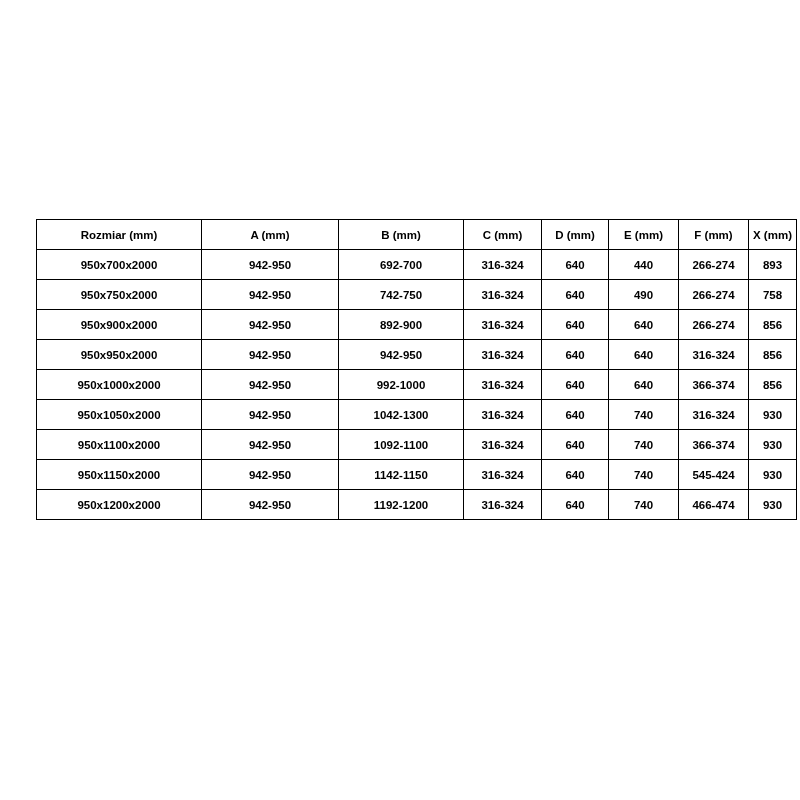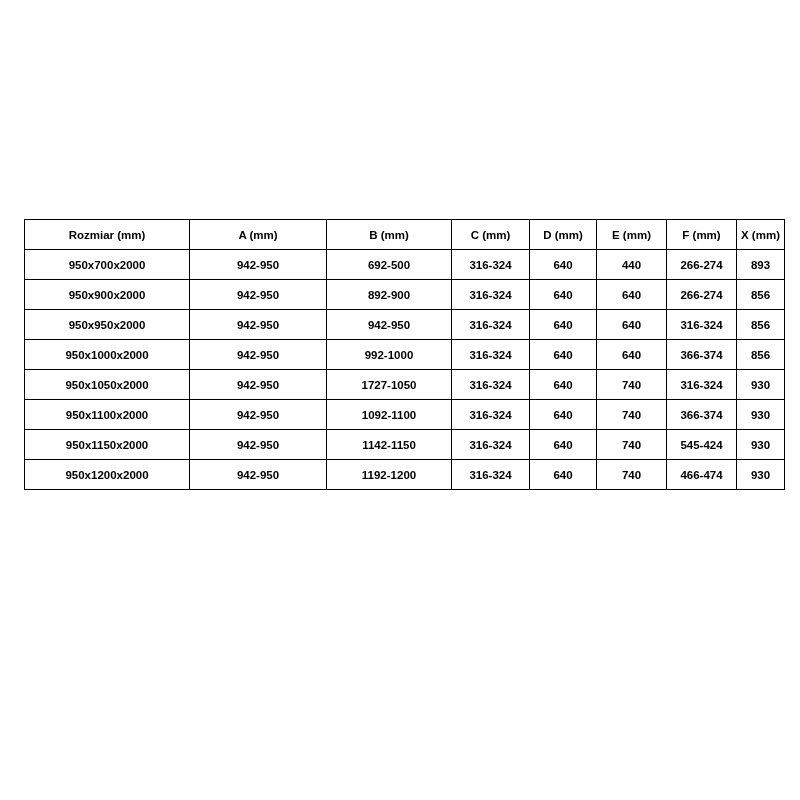--- a/index.html
+++ b/index.html
@@ -8,21 +8,21 @@
     background: #ffffff;
   }
   body {
     width: 800px;
     height: 800px;
     font-family: "Liberation Sans", sans-serif;
     position: relative;
   }
   .table-wrap {
     position: absolute;
-    left: 24px;
+    left: 36px;
     top: 219px;
     width: 760px;
   }
   table.spec-table {
     border-collapse: collapse;
     width: 760px;
     table-layout: fixed;
   }
   table.spec-table th,
   table.spec-table td {
@@ -75,26 +75,36 @@
         <th>D (mm)</th>
         <th>E (mm)</th>
         <th>F (mm)</th>
         <th>X (mm)</th>
       </tr>
     </thead>
     <tbody>
       <tr>
         <td>950x700x2000</td>
         <td>942-950</td>
-        <td>692-500</td>
+        <td>692-700</td>
         <td>316-324</td>
         <td>640</td>
         <td>440</td>
         <td>266-274</td>
         <td>893</td>
+      </tr>
+      <tr>
+        <td>950x750x2000</td>
+        <td>942-950</td>
+        <td>742-750</td>
+        <td>316-324</td>
+        <td>640</td>
+        <td>490</td>
+        <td>266-274</td>
+        <td>758</td>
       </tr>
       <tr>
         <td>950x900x2000</td>
         <td>942-950</td>
         <td>892-900</td>
         <td>316-324</td>
         <td>640</td>
         <td>640</td>
         <td>266-274</td>
         <td>856</td>
@@ -115,21 +125,21 @@
         <td>992-1000</td>
         <td>316-324</td>
         <td>640</td>
         <td>640</td>
         <td>366-374</td>
         <td>856</td>
       </tr>
       <tr>
         <td>950x1050x2000</td>
         <td>942-950</td>
-        <td>1727-1050</td>
+        <td>1042-1300</td>
         <td>316-324</td>
         <td>640</td>
         <td>740</td>
         <td>316-324</td>
         <td>930</td>
       </tr>
       <tr>
         <td>950x1100x2000</td>
         <td>942-950</td>
         <td>1092-1100</td>

